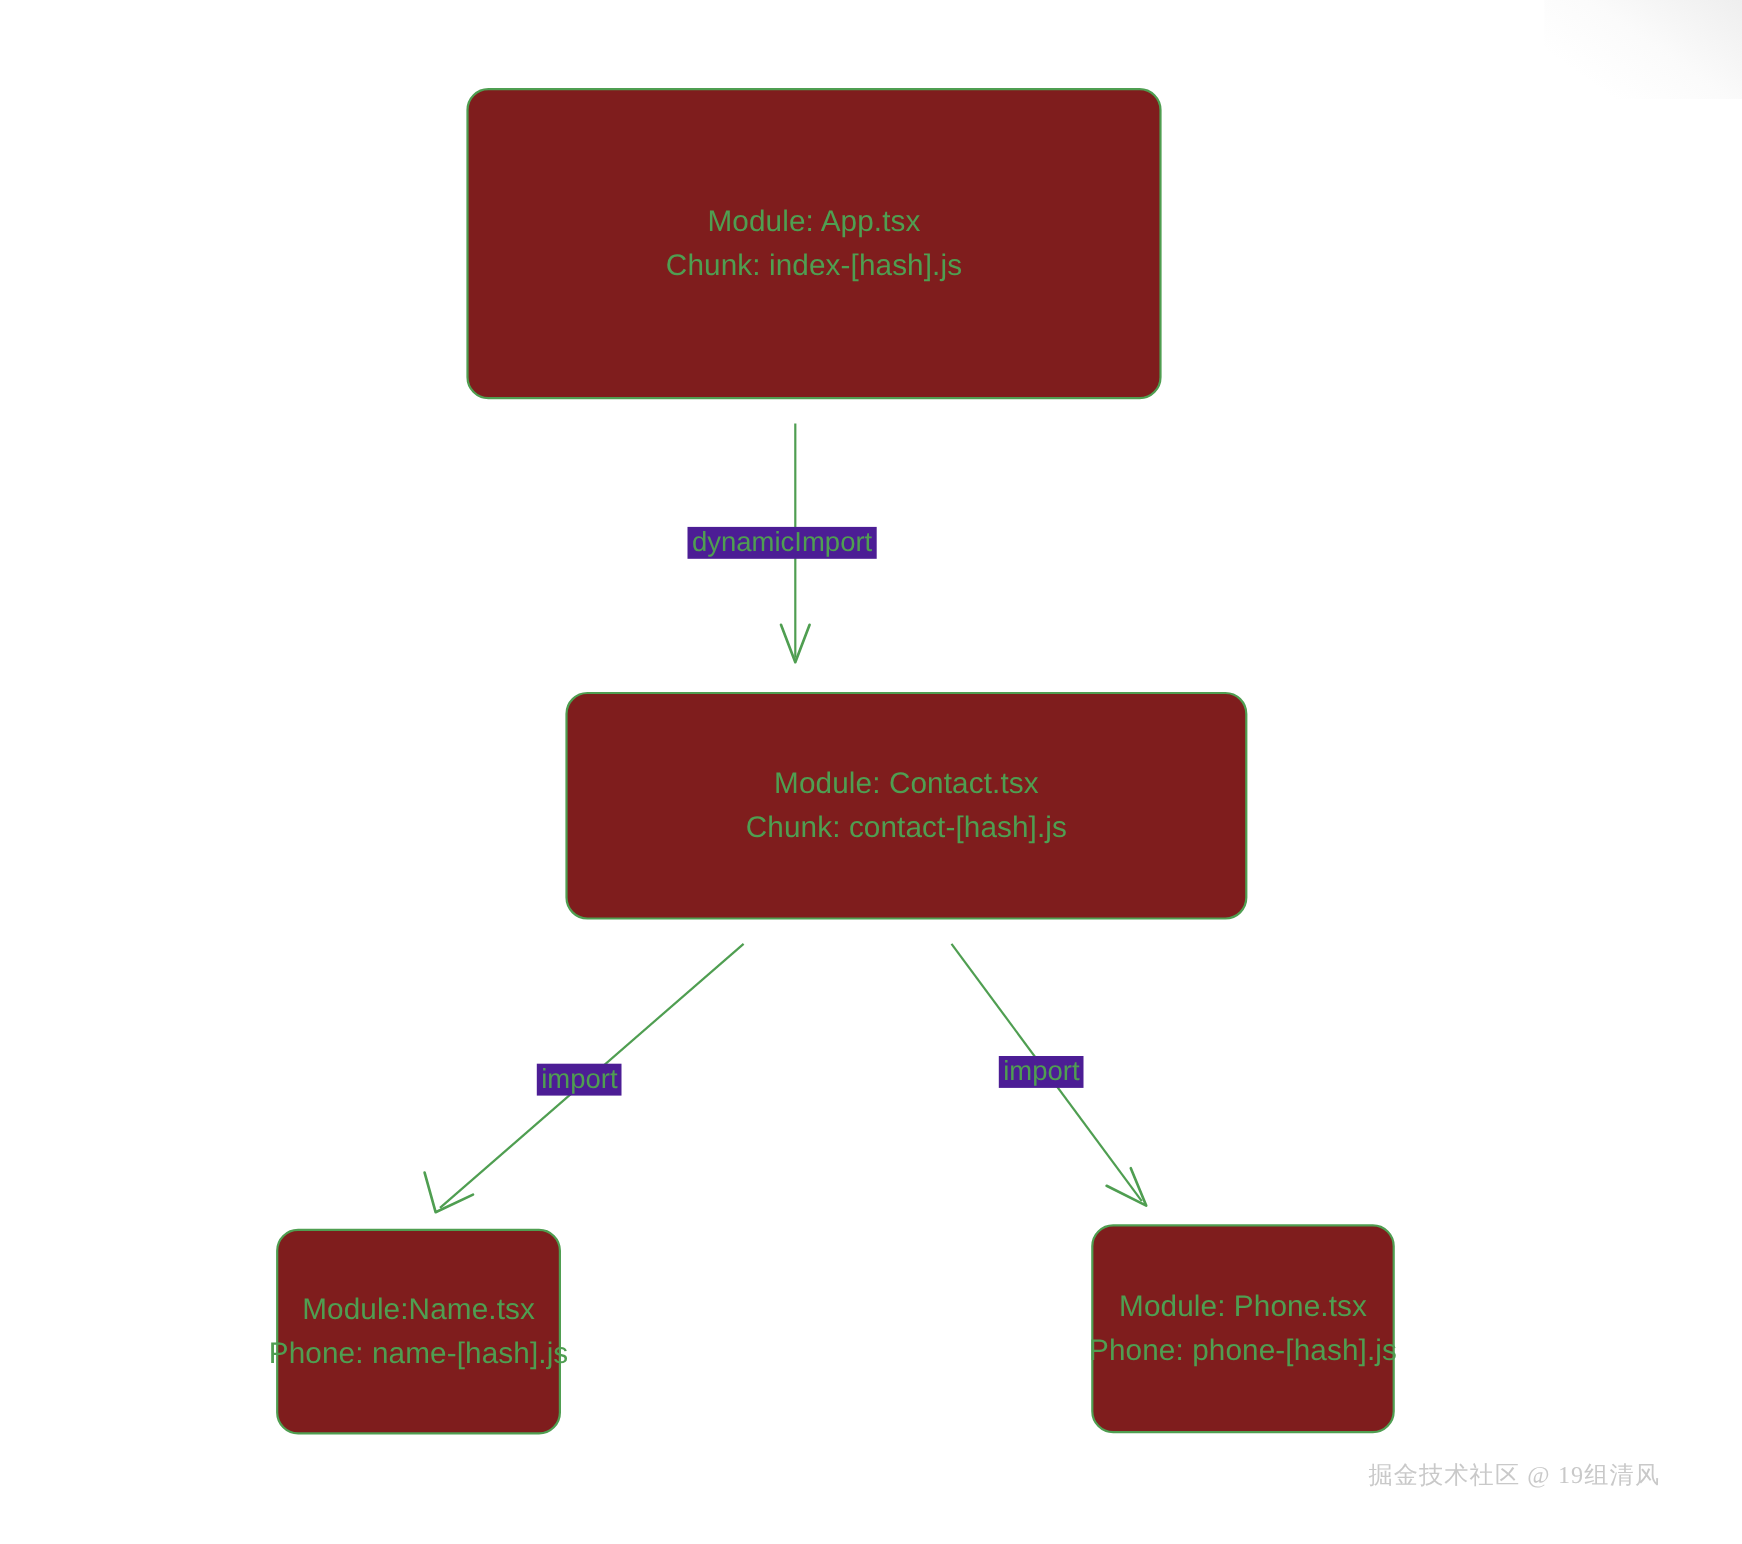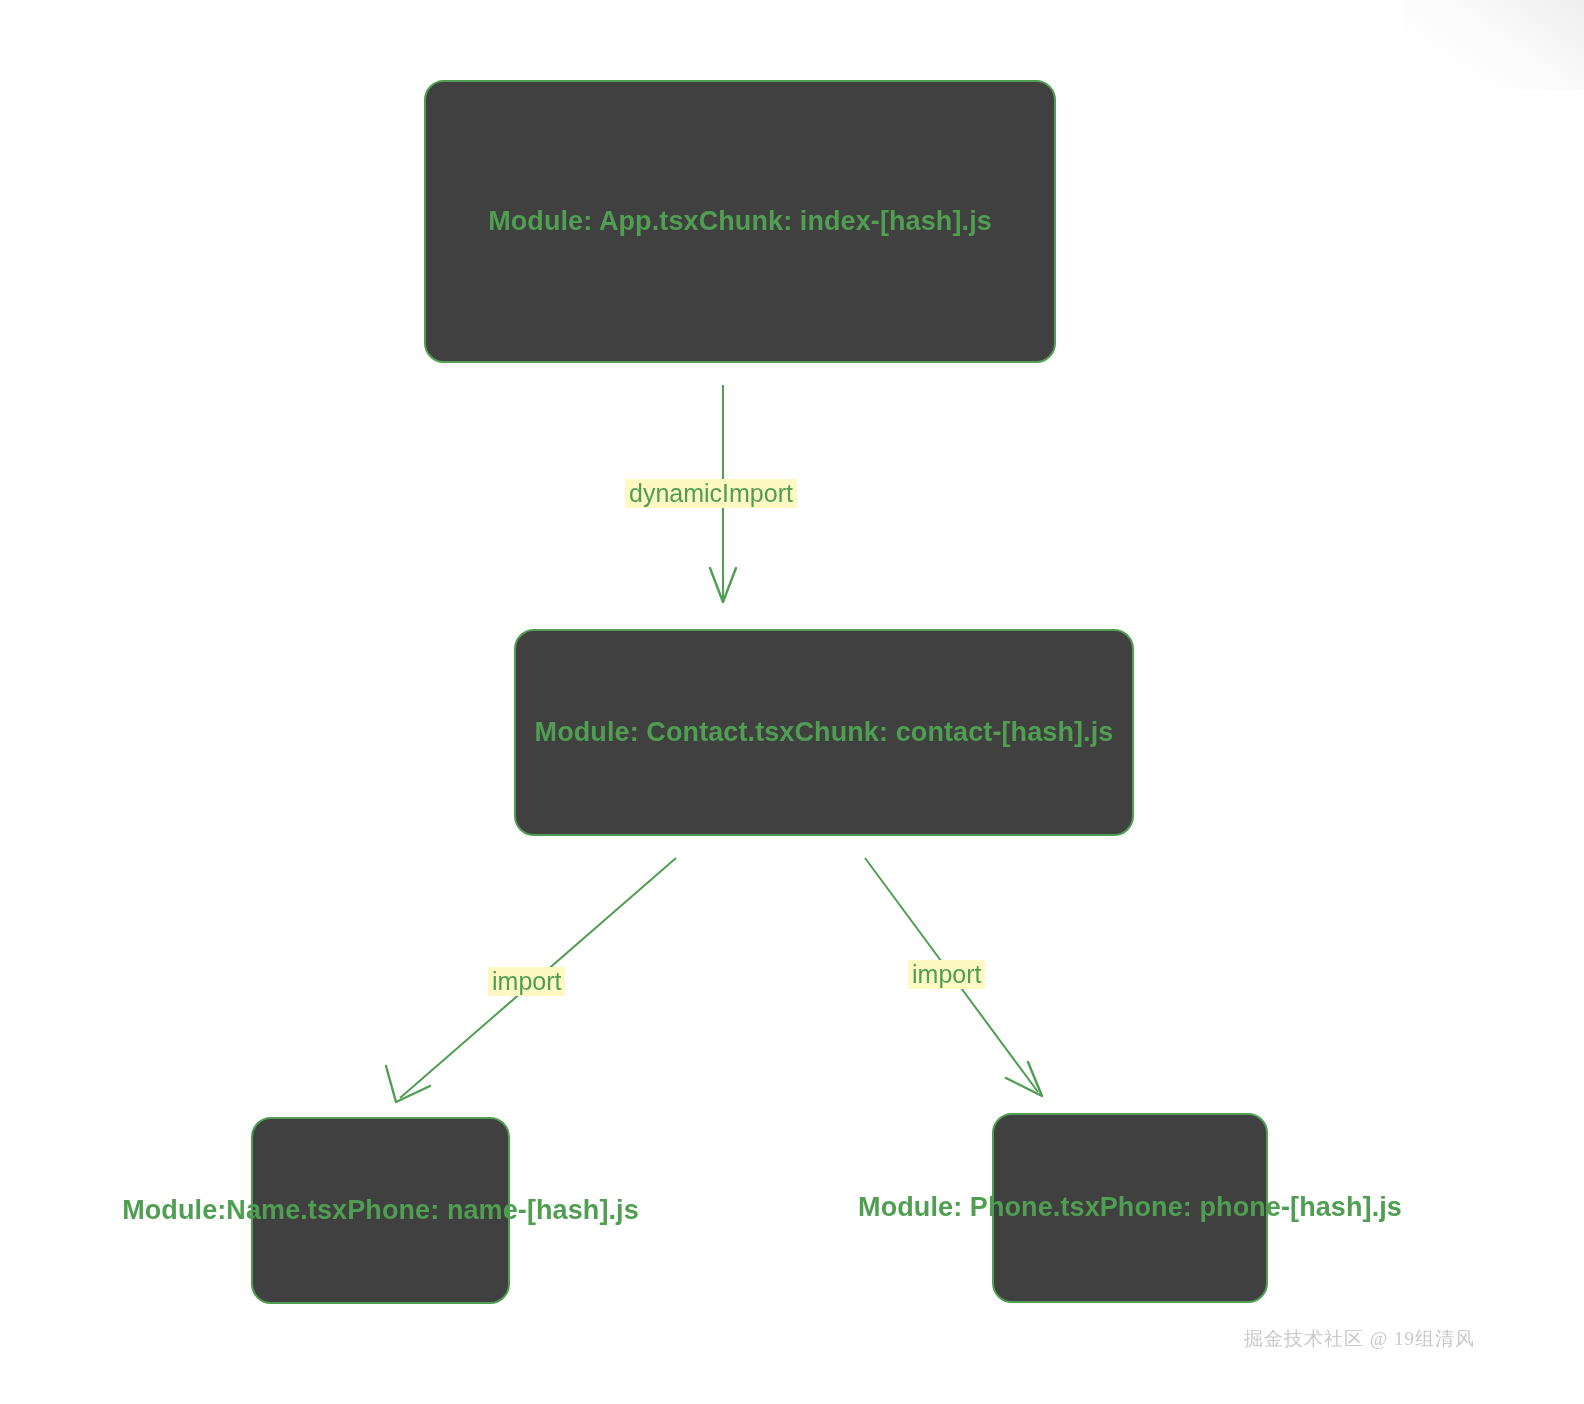--- a/index.html
+++ b/index.html
@@ -32,26 +32,25 @@
     top: 0;
     left: 0;
     width: 1584px;
     height: 1404px;
   }
   .node {
     position: absolute;
     box-sizing: border-box;
     border: 2px solid #4f9e51;
     border-radius: 20px;
-    background: #404040;
+    background: #7f1d1d;
     display: flex;
-    flex-direction: row;
+    flex-direction: column;
     align-items: center;
     justify-content: center;
-    font-weight: bold;
   }
   .node .line {
     color: #4f9e51;
     font-size: 26px;
     line-height: 1.48;
     white-space: nowrap;
     letter-spacing: 0.1px;
   }
   #node-app   { left: 424px;  top: 80px;   width: 632px; height: 283px; }
   #node-app .line { font-size: 27px; }
@@ -60,33 +59,33 @@
   #node-name  { left: 251px;  top: 1117px; width: 259px; height: 187px; }
   #node-name .line { font-size: 27px; }
   #node-phone { left: 992px;  top: 1113px; width: 276px; height: 190px; }
   #node-phone .line { font-size: 27px; }
 
   .edge-label {
     position: absolute;
     color: #4f9e51;
     font-size: 25px;
     white-space: nowrap;
-    background: #fef9c3;
+    background: #4c1d95;
     padding: 0 4px;
   }
   #label-dynamic { left: 625px; top: 479px; }
   #label-import-left { left: 488px; top: 967px; }
   #label-import-right { left: 908px; top: 960px; }
 
   .watermark {
     position: absolute;
     left: 1244px;
     top: 1326px;
     font-family: "Liberation Serif", serif;
-    font-size: 19px;
+    font-size: 22px;
     color: #c9c9c9;
     white-space: nowrap;
     letter-spacing: 1px;
   }
 </style>
 </head>
 <body>
 
 <div id="canvas">
 

